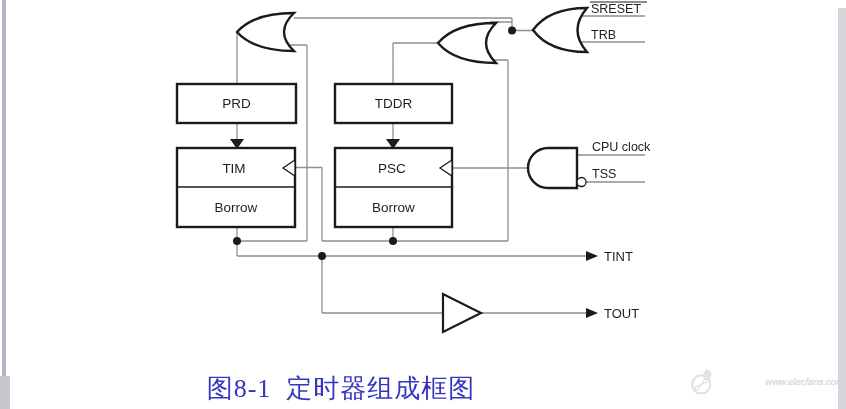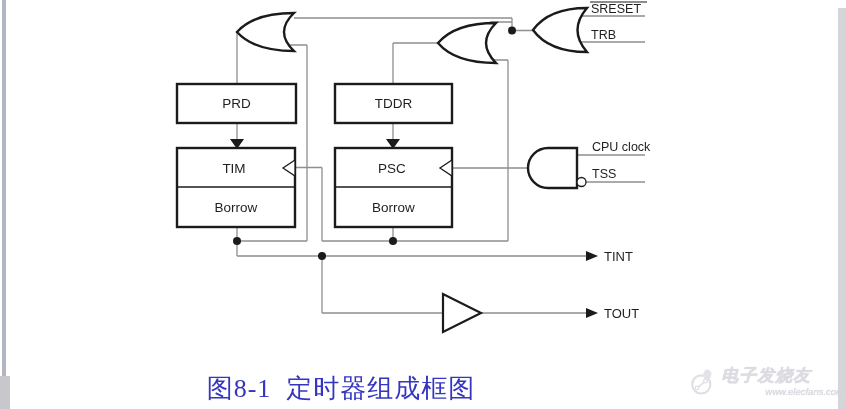--- a/index.html
+++ b/index.html
@@ -105,16 +105,15 @@
 
 <div class="watermark">
   <svg width="42" height="50" viewBox="0 0 42 50">
     <circle cx="19" cy="30" r="13" fill="none" stroke="#dfdfe4" stroke-width="3"></circle>
     <path d="M26 8 Q38 10 31 22 Q26 30 22 18 Q21 12 26 8 Z" fill="#e3e3e8"></path>
     <path d="M14 34 L24 26" stroke="#dfdfe4" stroke-width="2.2"></path>
     <circle cx="13" cy="35" r="2.6" fill="#ffffff" stroke="#dfdfe4" stroke-width="1.8"></circle>
     <circle cx="25" cy="25" r="2.6" fill="#ffffff" stroke="#dfdfe4" stroke-width="1.8"></circle>
   </svg>
   <div class="wm-text">
-    <div class="wm-name">电子发烧友</div>
     <div class="wm-site">www.elecfans.com</div>
   </div>
 </div>
 
 </body></html>

